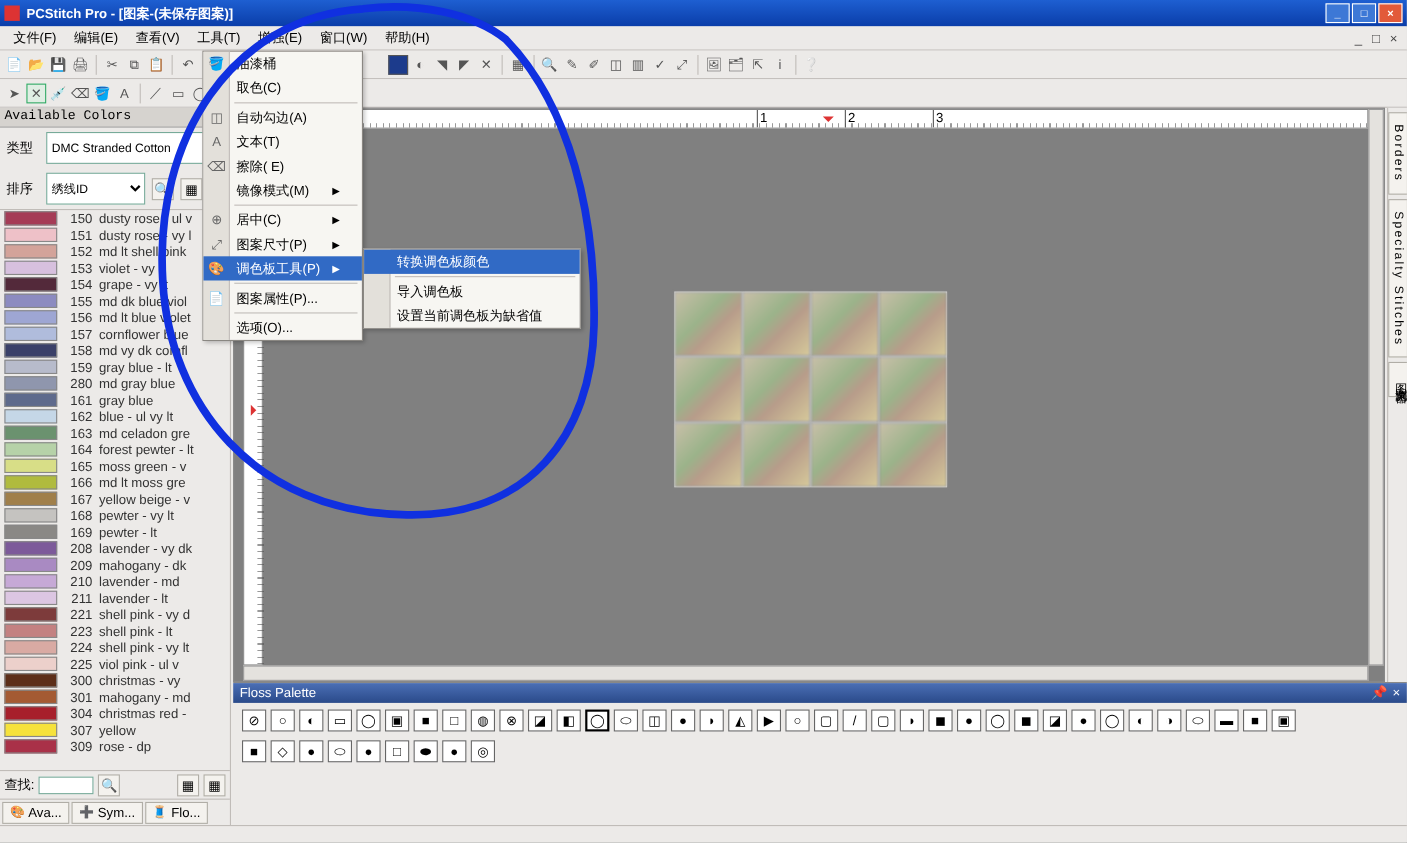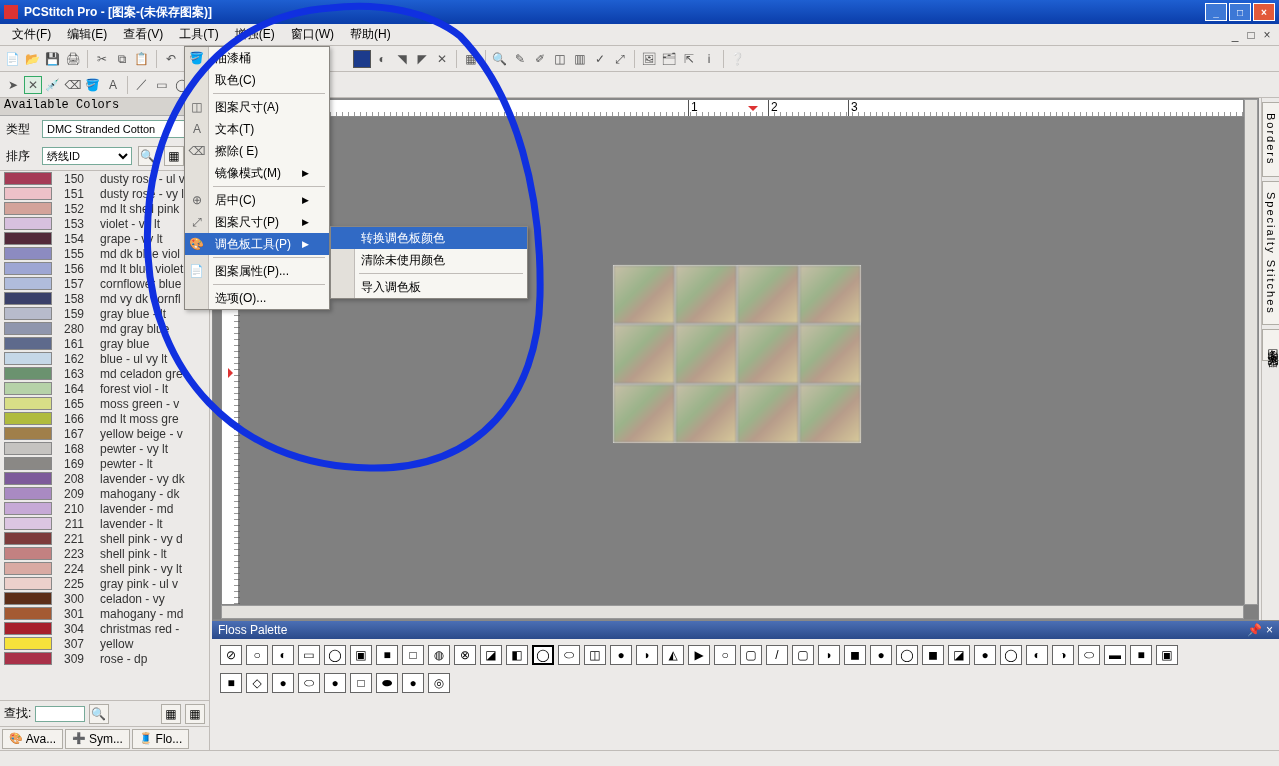--- a/index.html
+++ b/index.html
@@ -21,28 +21,28 @@
 
 .toolbar { height:26px; background:#eceae8; border-bottom:1px solid #c0bcb8; display:flex; align-items:center; padding:0 4px; gap:2px; }
 .tico { width:18px; height:18px; border:1px solid transparent; display:flex; align-items:center; justify-content:center; color:#555; }
 .sep { width:1px; height:18px; background:#c0bcb8; margin:0 3px; }
 
 
 .leftcol { position:absolute; left:0; top:98px; width:210px; bottom:16px; background:#eceae8; border-right:1px solid #c0bcb8; display:flex; flex-direction:column; }
 .panelhead { height:18px; background:#d6d3cf; border-bottom:1px solid #aaa; padding:0 4px; font-family:"Courier New",monospace; }
 .filterrow { display:flex; align-items:center; padding:4px 6px; gap:6px; }
 .filterrow label { width:30px; }
-.filterrow select { flex:1; height:18px; font-size:11px; border:1px solid #7a9; background:#fff; }
+.filterrow select { flex:1; height:29px; font-size:11px; border:1px solid #7a9; background:#fff; }
 .filterrow .sm { width:90px; flex:none; }
 .iconbtn { width:20px; height:20px; border:1px solid #b0ada6; background:#f4f2ee; display:flex; align-items:center; justify-content:center; }
 
 .colorlist { flex:1; overflow:hidden; border-top:1px solid #c0bcb8; }
 .crow { display:flex; height:15px; align-items:center; }
 .csw { width:48px; height:13px; border:1px solid #888; margin:0 4px 0 4px; }
-.cid { width:28px; text-align:right; margin-right:16px; color:#333; }
+.cid { width:28px; text-align:right; margin-right:6px; color:#333; }
 .cnm { flex:1; white-space:nowrap; overflow:hidden; color:#333; }
 
 .findrow { height:26px; border-top:1px solid #c0bcb8; display:flex; align-items:center; padding:0 4px; gap:4px; }
 .findrow input { width:50px; height:16px; border:1px solid #7a9; }
 
 .tabbar { height:24px; border-top:1px solid #c0bcb8; display:flex; align-items:center; padding:0 2px; gap:2px; }
 .tab { height:20px; border:1px solid #b0ada6; padding:0 6px; display:flex; align-items:center; gap:3px; background:#f4f2ee; font-size:11px; }
 
 
 .canvaswrap { position:absolute; left:212px; top:98px; right:20px; bottom:146px; background:#808080; border:1px solid #888; }
@@ -243,21 +243,21 @@
   <div class="cnm">blue - ul vy lt</div>
       </div>
       <div class="crow">
         <div class="csw" style="background:#6b926f"></div>
   <div class="cid">163</div>
   <div class="cnm">md celadon gre</div>
       </div>
       <div class="crow">
         <div class="csw" style="background:#b6d2a8"></div>
   <div class="cid">164</div>
-  <div class="cnm">forest viol - lt</div>
+  <div class="cnm">forest pewter - lt</div>
       </div>
       <div class="crow">
         <div class="csw" style="background:#d8de87"></div>
   <div class="cid">165</div>
   <div class="cnm">moss green - v</div>
       </div>
       <div class="crow">
         <div class="csw" style="background:#b0bb3e"></div>
   <div class="cid">166</div>
   <div class="cnm">md lt moss gre</div>
@@ -308,26 +308,26 @@
   <div class="cnm">shell pink - lt</div>
       </div>
       <div class="crow">
         <div class="csw" style="background:#d9aaa3"></div>
   <div class="cid">224</div>
   <div class="cnm">shell pink - vy lt</div>
       </div>
       <div class="crow">
         <div class="csw" style="background:#ecd0cb"></div>
   <div class="cid">225</div>
-  <div class="cnm">gray pink - ul v</div>
+  <div class="cnm">viol pink - ul v</div>
       </div>
       <div class="crow">
         <div class="csw" style="background:#5d2e18"></div>
   <div class="cid">300</div>
-  <div class="cnm">celadon - vy</div>
+  <div class="cnm">christmas - vy</div>
       </div>
       <div class="crow">
         <div class="csw" style="background:#a45a33"></div>
   <div class="cid">301</div>
   <div class="cnm">mahogany - md</div>
       </div>
       <div class="crow">
         <div class="csw" style="background:#a71f2b"></div>
   <div class="cid">304</div>
   <div class="cnm">christmas red -</div>
@@ -459,21 +459,21 @@
       <span class="dic">🪣</span>
       <span>油漆桶</span>
     </div>
   <div class="ditem">
       <span class="dic">💉</span>
       <span>取色(C)</span>
     </div>
   <div class="dsep"></div>
   <div class="ditem">
       <span class="dic">◫</span>
-      <span>图案尺寸(A)</span>
+      <span>自动勾边(A)</span>
     </div>
   <div class="ditem">
       <span class="dic">A</span>
       <span>文本(T)</span>
     </div>
   <div class="ditem">
       <span class="dic">⌫</span>
       <span>擦除( E)</span>
     </div>
   <div class="ditem">
@@ -505,24 +505,24 @@
   <div class="ditem">
       <span>选项(O)...</span>
     </div>
 </div>
 
 <div class="dropdown" style="left:330px; top:226px; width:198px;">
   <div class="iconcol"></div>
   <div class="ditem sel">
       <span>转换调色板颜色</span>
     </div>
-  <div class="ditem">
-      <span>清除未使用颜色</span>
-    </div>
   <div class="dsep"></div>
   <div class="ditem">
       <span>导入调色板</span>
+    </div>
+  <div class="ditem">
+      <span>设置当前调色板为缺省值</span>
     </div>
 </div>
 
 <svg class="annot" style="left:120px; top:-4px; width:440px; height:490px;">
   <path d="M 210 12 C 90 20, 20 130, 28 260 C 34 370, 110 470, 250 472 C 360 474, 418 400, 420 300 C 422 200, 398 100, 340 40 C 310 16, 260 6, 210 12 Z" fill="none" stroke="#1030e0" stroke-width="7" stroke-linecap="round"></path>
 </svg>
 
 </body></html>

